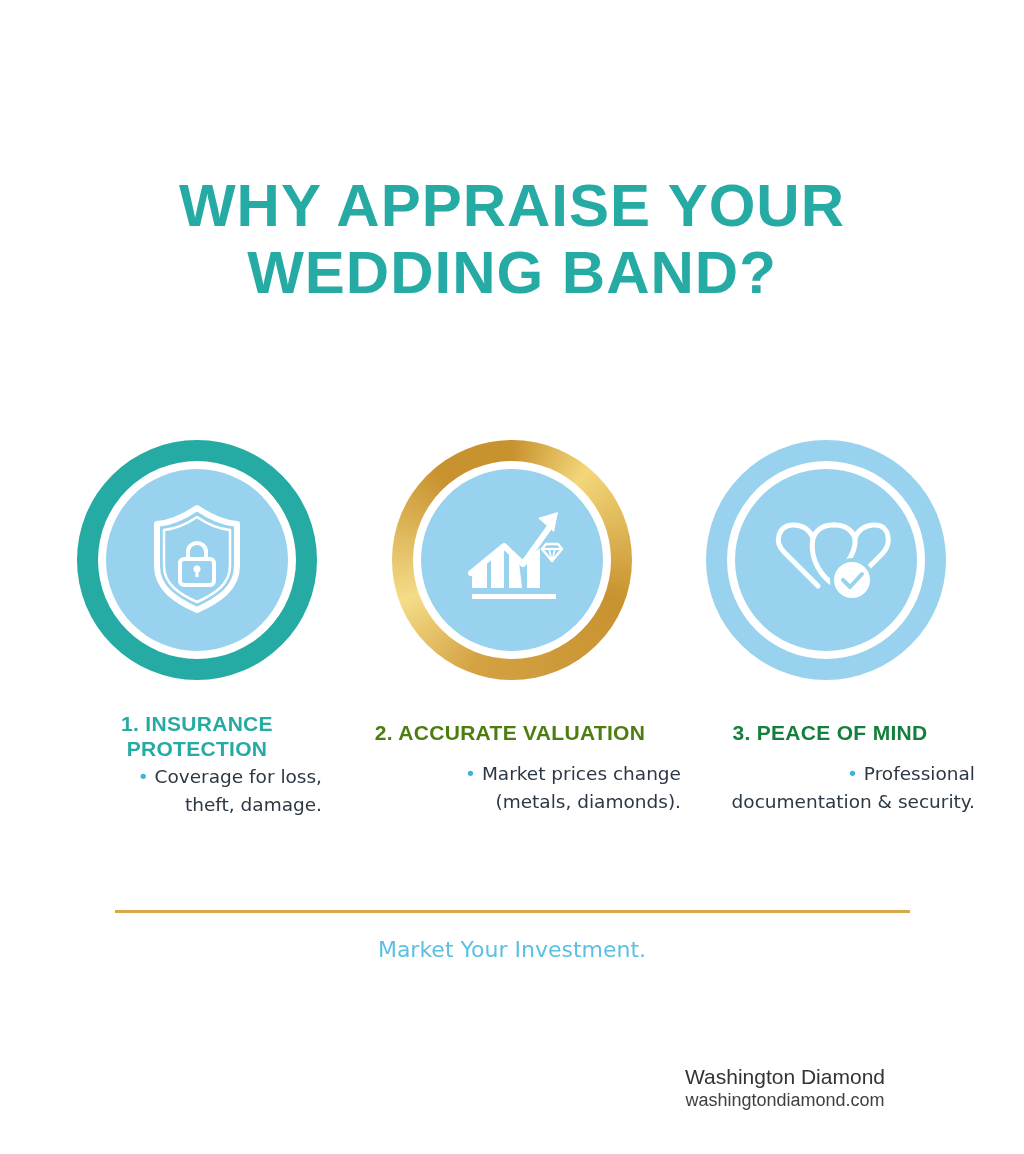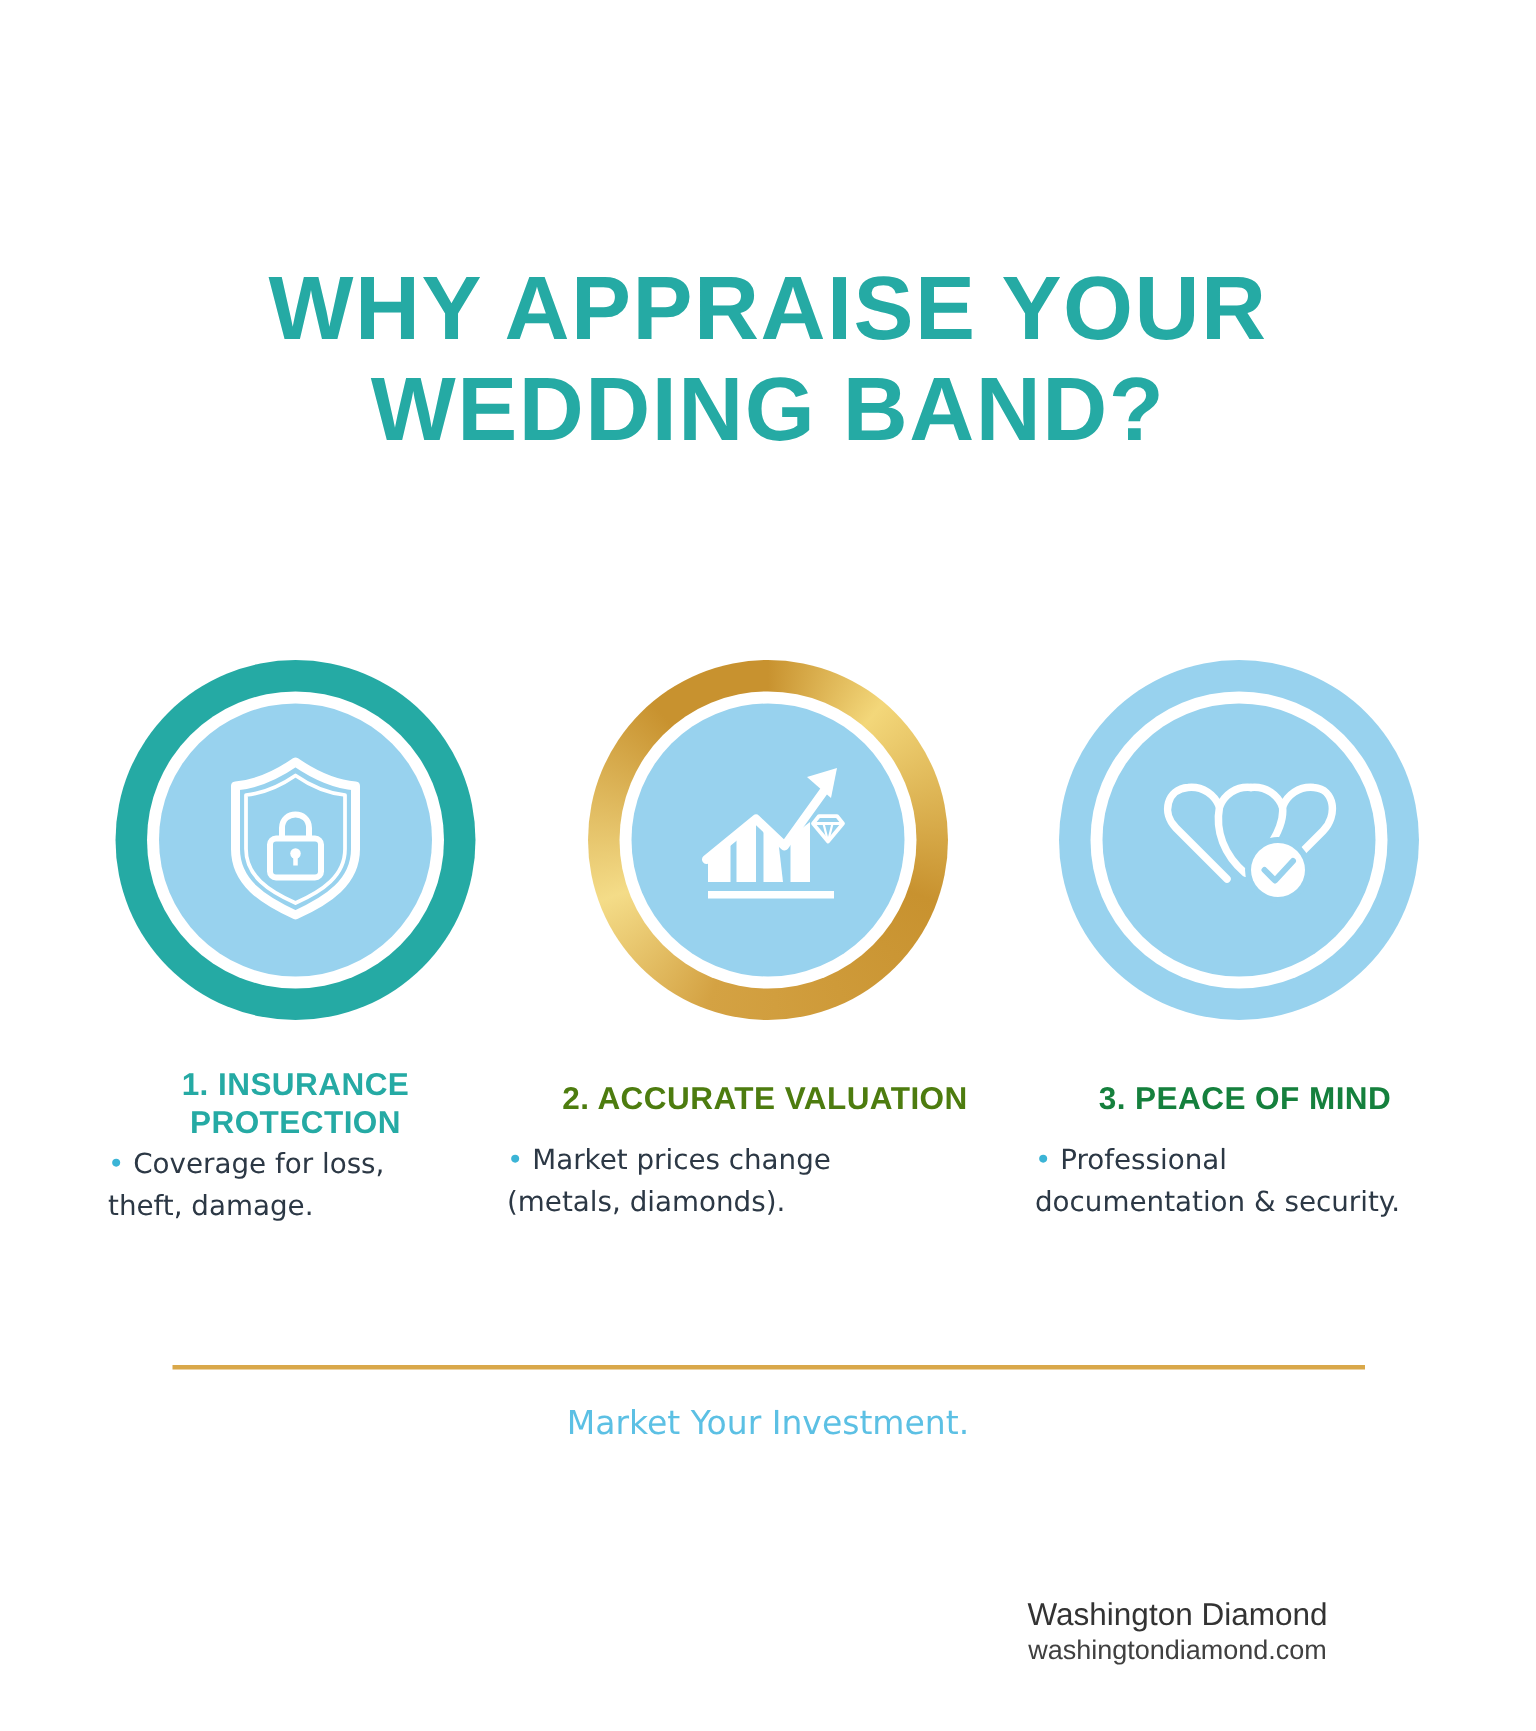--- a/index.html
+++ b/index.html
@@ -29,26 +29,26 @@
   .r2 { left: 392px; top: 440px; background: conic-gradient(from 0deg, #c8922f, #f3d77a 40deg, #c8922f 110deg, #d4a243 200deg, #f4dc88 250deg, #c8922f 320deg, #c8922f); }
   .r3 { left: 706px; top: 440px; background: #98d2ee; }
   .heading {
     position: absolute; text-align: center; font-family: "Liberation Sans", sans-serif; font-weight: 700;
     font-size: 21px; line-height: 25px; letter-spacing: 0.3px;
   }
   .h1 { left: 87px; width: 220px; top: 711px; color: #25aaa4; }
   .h2 { left: 340px; width: 340px; top: 720px; color: #4d7c0f; }
   .h3 { left: 700px; width: 260px; top: 720px; color: #15803d; }
   .desc {
-    position: absolute; text-align: left; color: #2c3845; font-family: "DejaVu Sans", sans-serif;
+    position: absolute; text-align: right; color: #2c3845; font-family: "DejaVu Sans", sans-serif;
     font-size: 18.5px; line-height: 28px;
   }
   .desc .bullet { color: #3bb4d6; }
   .d1 { left: 72px; width: 250px; top: 763px; }
-  .d2 { left: 338px; width: 310px; top: 760px; }
+  .d2 { left: 371px; width: 310px; top: 760px; }
   .d3 { left: 690px; width: 285px; top: 760px; }
   .divider {
     position: absolute; left: 115px; top: 910px; width: 795px; height: 3px; background: #d9a84a;
   }
   .tagline {
     position: absolute; left: 0; width: 1024px; top: 935px; text-align: center;
     color: #5cc0e4; font-family: "DejaVu Sans", sans-serif; font-size: 22px; line-height: 30px;
   }
   .brand {
     position: absolute; left: 650px; width: 270px; top: 1065px; text-align: center;

